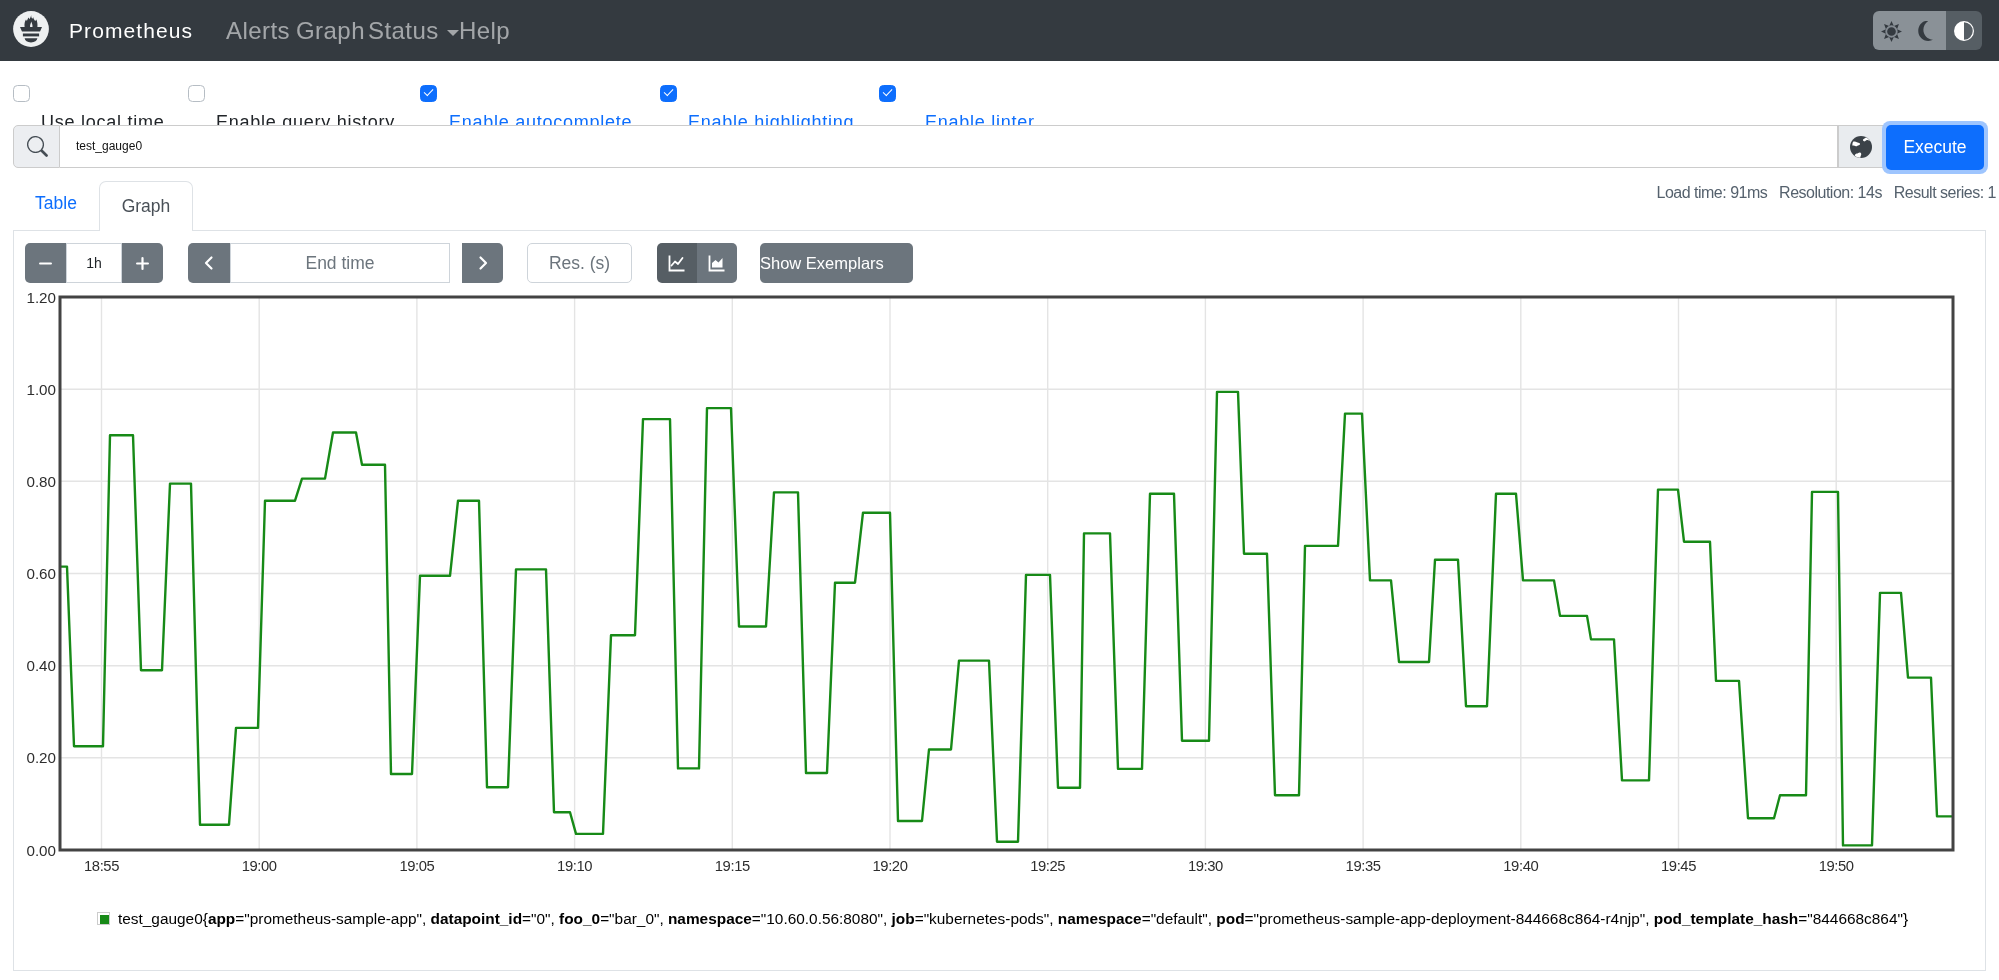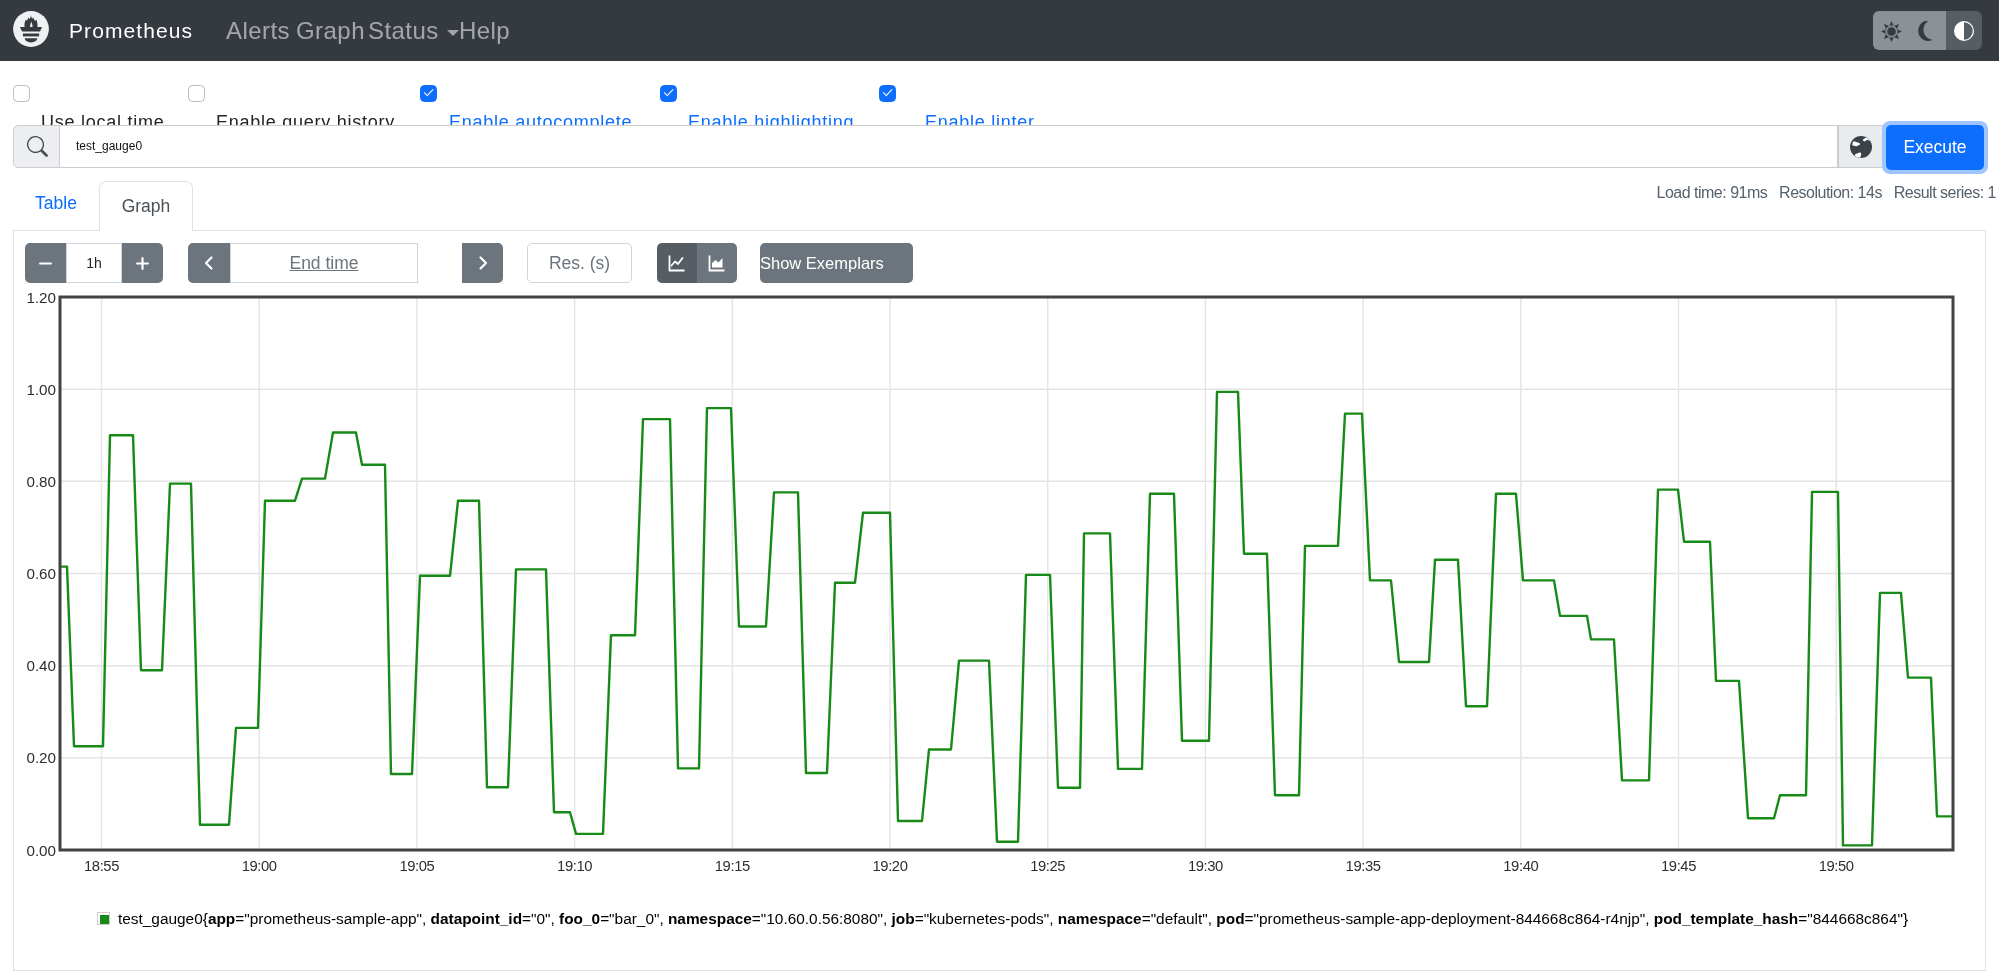--- a/index.html
+++ b/index.html
@@ -135,21 +135,21 @@
     <svg width="15" height="15" viewBox="0 0 15 15" style="position:absolute;left:13px;top:13px;">
       <rect x="1" y="6.4" width="13" height="2.2" rx="1.1" fill="#fff"></rect>
       <rect x="6.4" y="1" width="2.2" height="13" rx="1.1" fill="#fff"></rect>
     </svg>
   </div>
 <div class="tbtn abs" style="left:188px; width:42px; border-radius:5px 0 0 5px;">
     <svg width="16" height="16" viewBox="0 0 16 16" style="position:absolute;left:13px;top:12px;">
       <path d="M10.5 2.5 5 8l5.5 5.5" fill="none" stroke="#fff" stroke-width="2.2" stroke-linecap="round" stroke-linejoin="round"></path>
     </svg>
   </div>
-<div class="tinput tph abs" style="left:230px; width:188px; line-height:38px;text-decoration:underline;">End time</div>
+<div class="tinput tph abs" style="left:230px; width:220px; line-height:38px;">End time</div>
 <div class="tbtn abs" style="left:462px; width:41px; border-radius:0 5px 5px 0;">
     <svg width="16" height="16" viewBox="0 0 16 16" style="position:absolute;left:13px;top:12px;">
       <path d="M5.5 2.5 11 8l-5.5 5.5" fill="none" stroke="#fff" stroke-width="2.2" stroke-linecap="round" stroke-linejoin="round"></path>
     </svg>
   </div>
 <div class="tinput tph abs" style="left:527px; width:105px; line-height:38px; border-radius:5px;">Res. (s)</div>
 <div class="tbtn dk abs" style="left:657px; width:40px; border-radius:5px 0 0 5px;">
     <svg width="18" height="18" viewBox="0 0 18 18" style="position:absolute;left:11px;top:11px;">
       <path d="M1.5 1.5v15h15" fill="none" stroke="#fff" stroke-width="1.8"></path>
       <path d="M3.5 11.5 7 7.5l3 2.5 4.5-6" fill="none" stroke="#fff" stroke-width="1.8" stroke-linecap="round" stroke-linejoin="round"></path>

